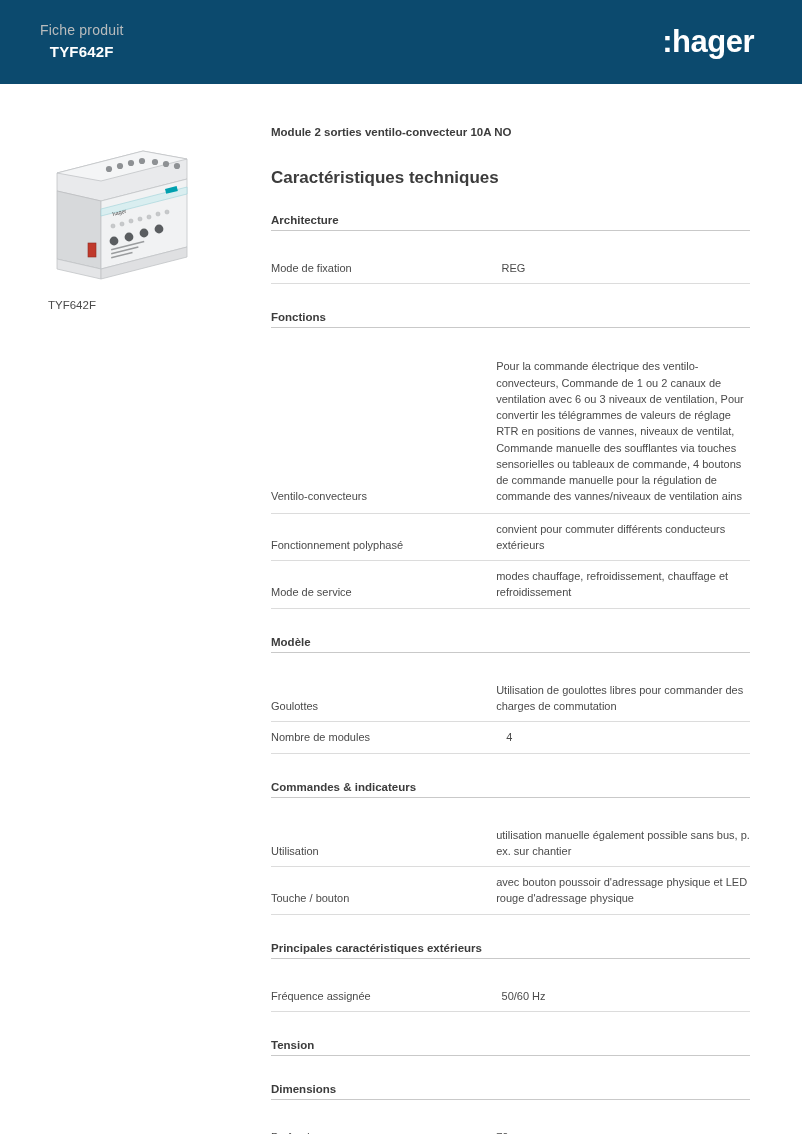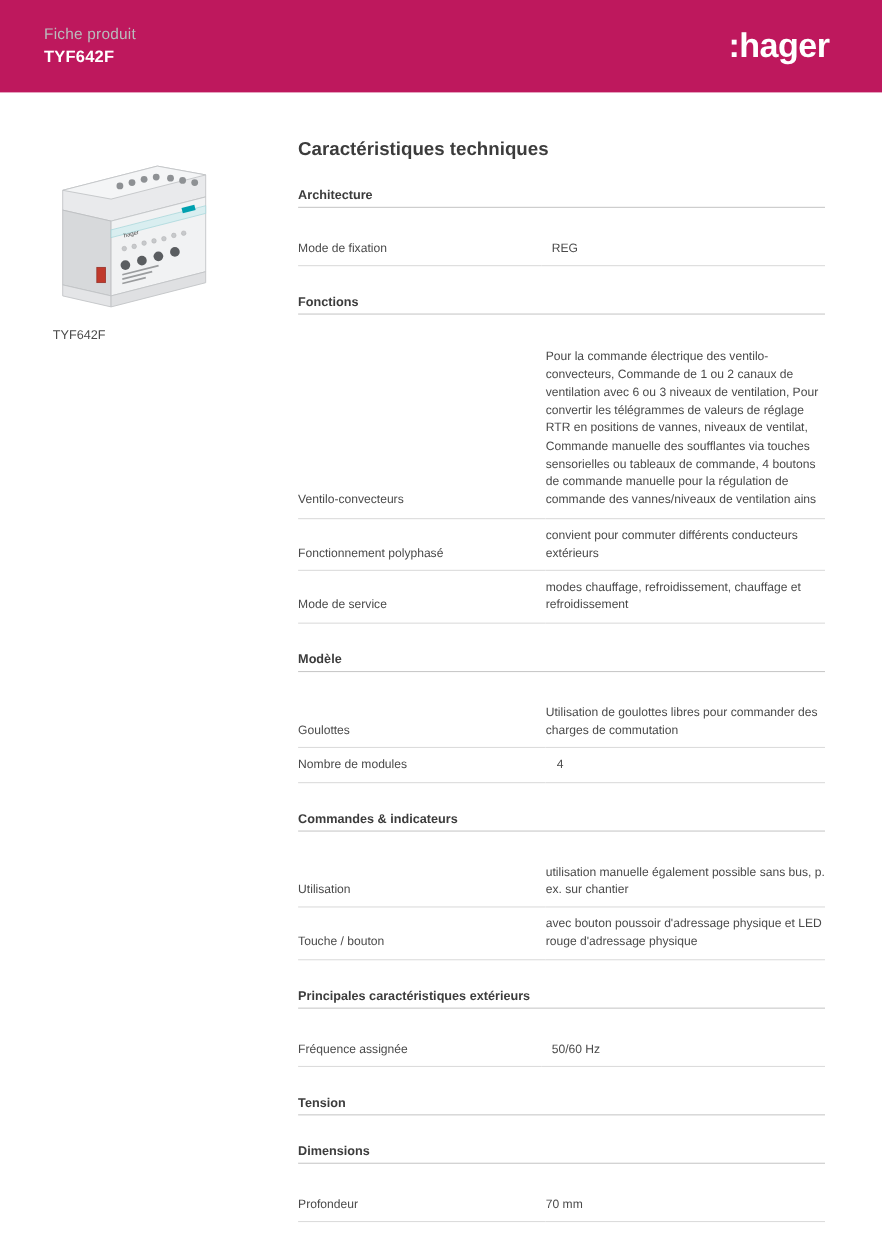--- a/index.html
+++ b/index.html
@@ -11,26 +11,27 @@
     width: 802px;
     min-height: 1134px;
     font-family: "Liberation Sans", sans-serif;
     color: #3c3c3c;
     -webkit-font-smoothing: antialiased;
   }
 
   
   .header {
     height: 84px;
-    background: #be185d;
+    background: #0c4a6e;
     display: flex;
     align-items: center;
     justify-content: space-between;
     padding: 0 48px 0 40px;
     box-sizing: border-box;
+    text-align: center;
   }
   .header-left {
     display: flex;
     flex-direction: column;
     justify-content: center;
     line-height: 1.25;
   }
   .header-kicker {
     color: #b9bcbd;
     font-size: 14px;
@@ -204,20 +205,21 @@
 
           <polygon points="10,128 54,138 54,148 10,138" fill="#e4e5e7" stroke="#c2c4c6" stroke-width="0.8"></polygon>
           <polygon points="54,138 140,116 140,126 54,148" fill="#dfe0e2" stroke="#c2c4c6" stroke-width="0.8"></polygon>
         </svg>
       </div>
       <div class="figure-caption">TYF642F</div>
     </div>
   </div>
 
   <div class="col-right">
+    <div class="doc-title">Module 2 sorties ventilo-convecteur 10A NO</div>
     <div class="doc-subtitle">Caractéristiques techniques</div>
     <div id="sections-root">
         <div class="section-block">
           <div class="section-head">Architecture</div>
           <table class="spec">
             <tbody>
               <tr>
                 <td class="lbl">Mode de fixation</td>
                 <td class="val left">REG</td>
               </tr>

